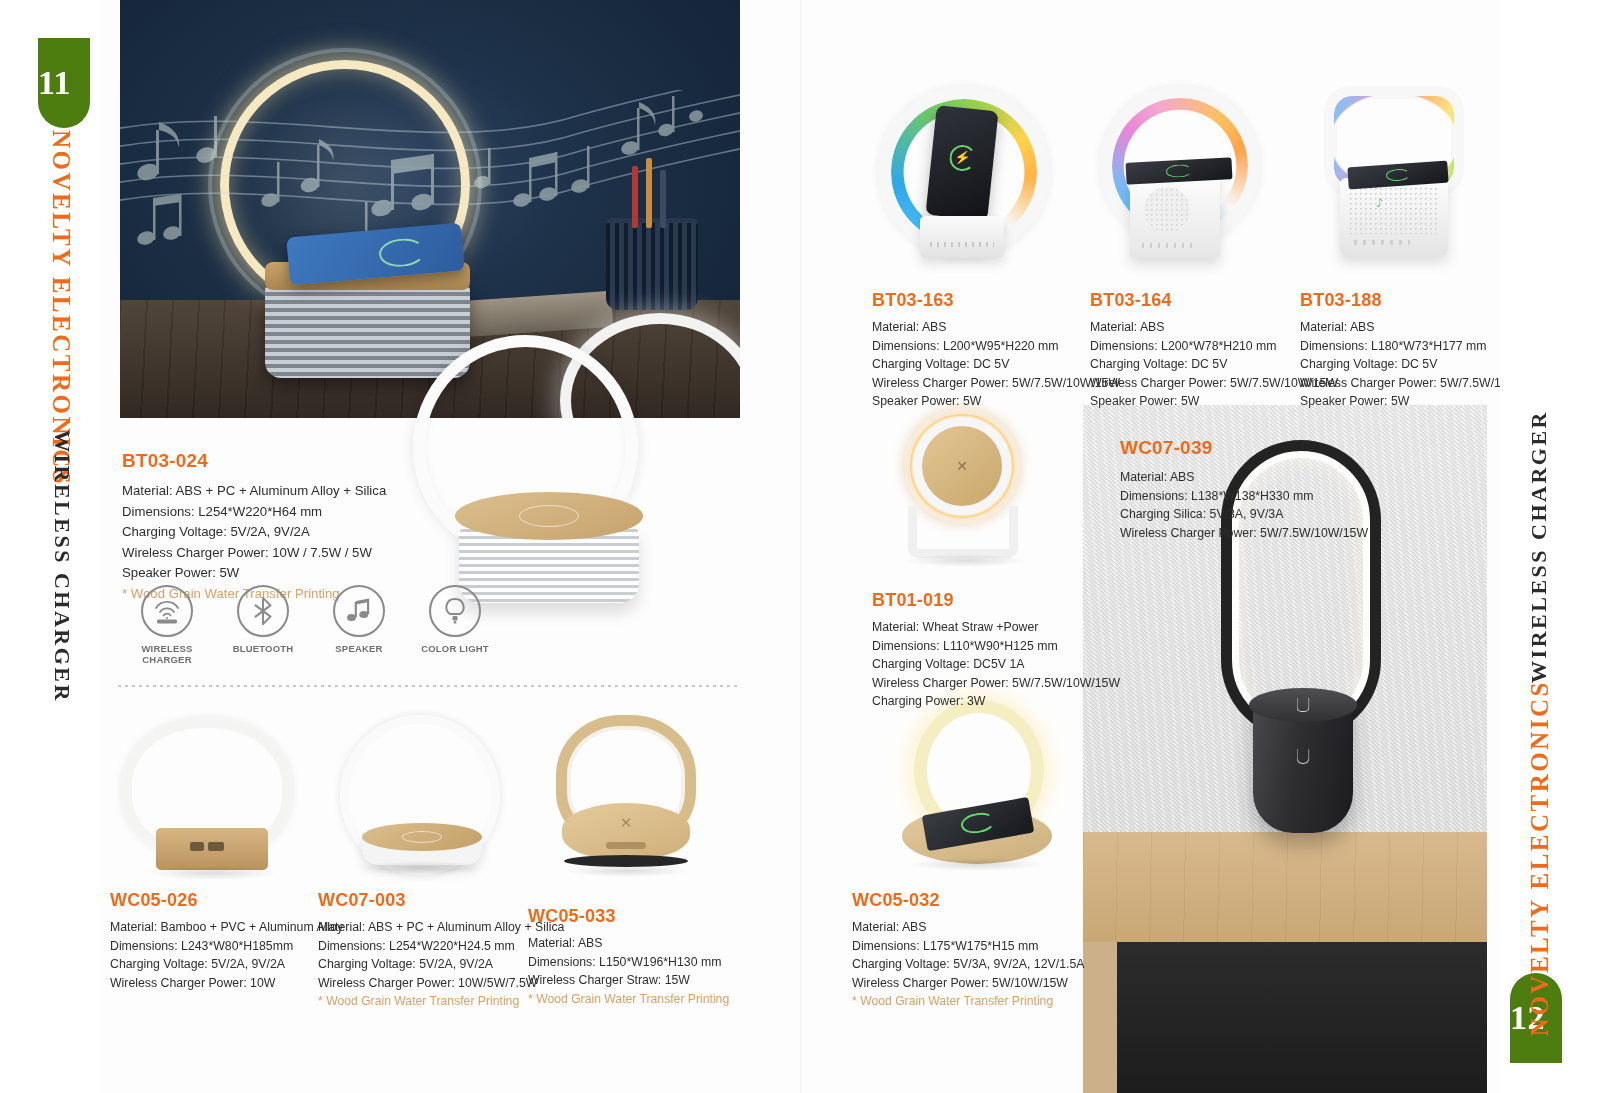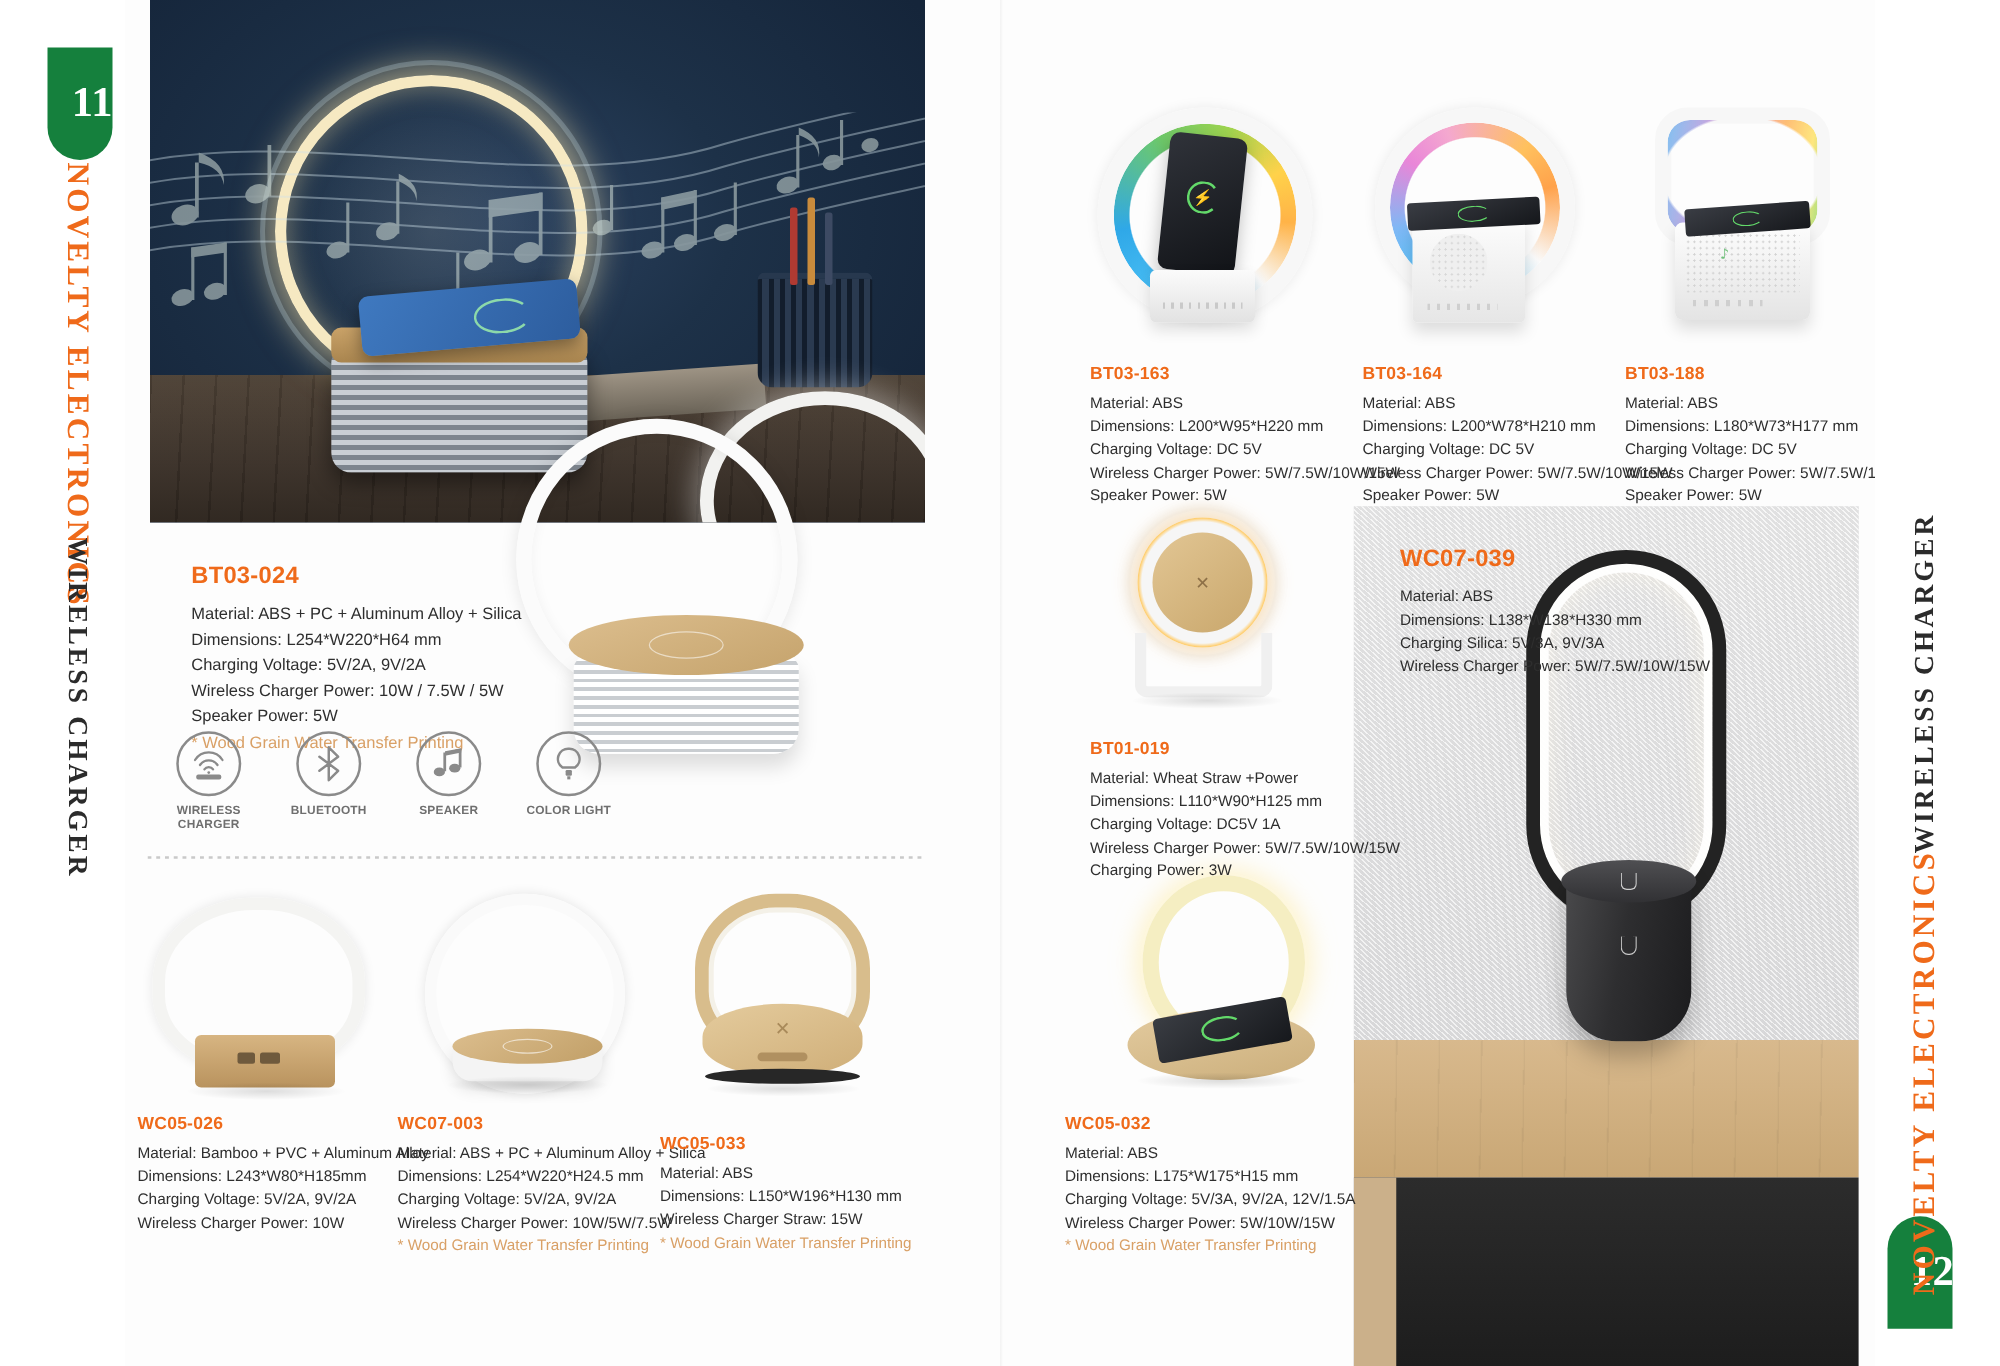--- a/index.html
+++ b/index.html
@@ -21,22 +21,22 @@
     top: 0; width: 100px; height: 1093px;
     background: #ffffff;
     z-index: 40;
   }
   .sidebar-left { left: 0; }
   .sidebar-right { right: 0; }
 
   .page-tab {
     position: absolute;
     width: 52px; height: 90px;
-    background: #15803d;
-    display: flex; align-items: center; justify-content: center; padding-left: 20px;
+    background: #4d7c0f;
+    display: flex; align-items: center; justify-content: flex-start;
   }
   .tab-left {
     left: 38px; top: 38px;
     border-radius: 0 0 26px 26px;
   }
   .tab-right {
     right: 38px; bottom: 30px;
     border-radius: 26px 26px 0 0;
   }
   .page-tab span {
@@ -83,21 +83,21 @@
     position: absolute;
     left: 800px; top: 0; width: 2px; height: 1093px;
     background: linear-gradient(to right, rgba(0,0,0,0.04), rgba(0,0,0,0.015));
     z-index: 1;
   }
 
   
   .pcode {
     color: #ef6a1a;
     font-weight: bold;
-    font-size: 14px;
+    font-size: 18px;
     letter-spacing: 0.2px;
     margin-bottom: 7px;
   }
   .pcode.big { font-size: 19px; margin-bottom: 9px; }
   .pspec {
     color: #2e2e2e;
     font-size: 12.3px;
     line-height: 18.5px;
     white-space: nowrap;
   }
@@ -378,21 +378,21 @@
     <div class="pencil" style="right:102px; background:#b03a32;"></div>
     <div class="pencil" style="right:88px; background:#c98b3c; height:70px;"></div>
     <div class="pencil" style="right:74px; background:#3d4a63; height:58px;"></div>
 
     <div class="base"></div>
     <div class="wood-top"></div>
     <div class="phone"></div>
     <div class="front-ring"></div>
   </div>
 
-  <div class="block" style="left:153px; top:450px;">
+  <div class="block" style="left:122px; top:450px;">
     <div class="pcode big">BT03-024</div>
     <div class="pspec lg">Material: ABS + PC + Aluminum Alloy + Silica</div>
     <div class="pspec lg">Dimensions: L254*W220*H64 mm</div>
     <div class="pspec lg">Charging Voltage: 5V/2A, 9V/2A</div>
     <div class="pspec lg">Wireless Charger Power: 10W / 7.5W / 5W</div>
     <div class="pspec lg">Speaker Power: 5W</div>
     <div class="pnote lg">* Wood Grain Water Transfer Printing</div>
   </div>
 
   <div class="p024">

